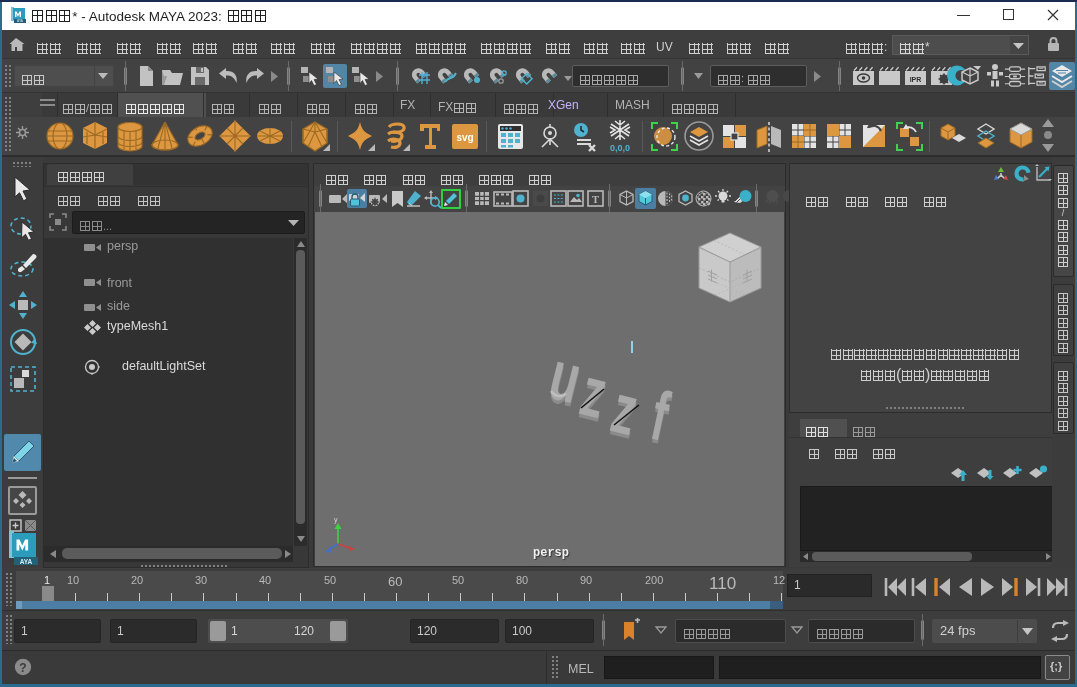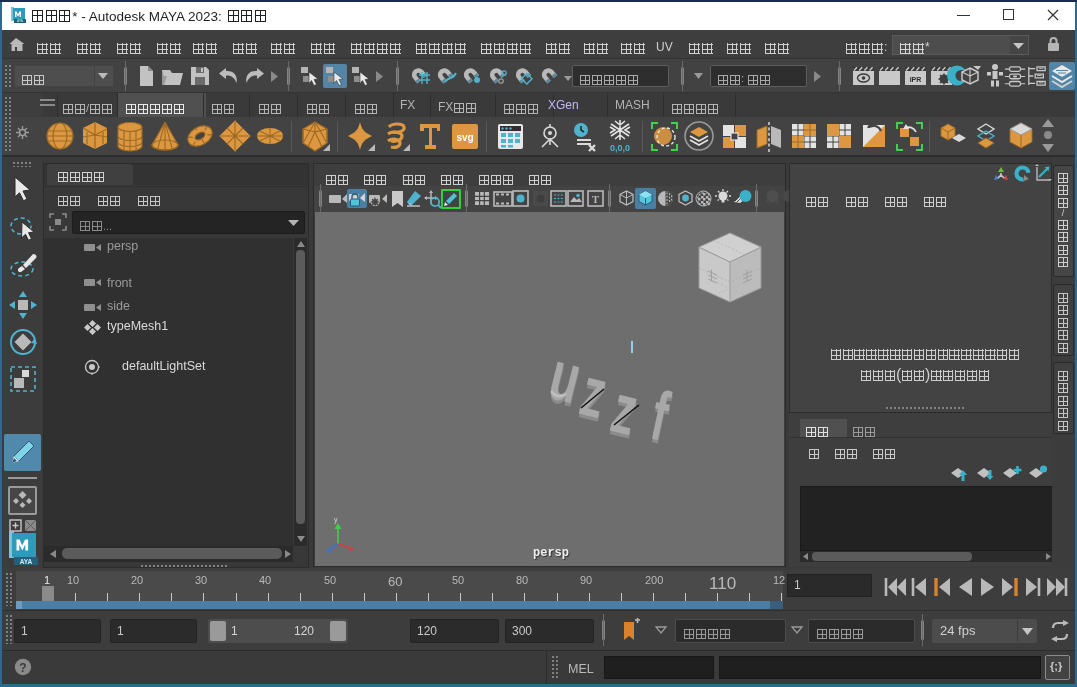--- a/index.html
+++ b/index.html
@@ -904,21 +904,21 @@
 <div style="left:110px;top:619px;width:87px;height:24px;background:#2b2b2b;border:1px solid #242424;border-radius:2px"></div>
 <div style="left:117px;top:624px;color:#c9c9c9;font-size:12px">1</div>
 <div style="left:208px;top:619px;width:140px;height:24px;background:#4d4d4d;border-radius:2px"></div>
 <div style="left:210px;top:621px;width:16px;height:20px;background:#9a9a9a;border-radius:2px"></div>
 <div style="left:231px;top:624px;color:#d5d5d5;font-size:12px">1</div>
 <div style="left:294px;top:624px;color:#d5d5d5;font-size:12px">120</div>
 <div style="left:330px;top:621px;width:16px;height:20px;background:#9a9a9a;border-radius:2px"></div>
 <div style="left:410px;top:619px;width:89px;height:24px;background:#2b2b2b;border:1px solid #242424;border-radius:2px"></div>
 <div style="left:417px;top:624px;color:#c9c9c9;font-size:12px">120</div>
 <div style="left:505px;top:619px;width:89px;height:24px;background:#2b2b2b;border:1px solid #242424;border-radius:2px"></div>
-<div style="left:512px;top:624px;color:#c9c9c9;font-size:12px">300</div>
+<div style="left:512px;top:624px;color:#c9c9c9;font-size:12px">100</div>
 <div class="vh" style="left:602px;top:620px;height:20px"></div>
 <svg style="left:617px;top:618px" width="24" height="26" viewBox="0 0 24 26">
 <path d="M7 4h10v18l-5-4-5 4z" fill="#d9822b"></path>
 <path d="M18 2h5M20.5 0v5" stroke="#b9b9b9" stroke-width="1.6"></path>
     </svg>
 <svg style="left:655px;top:626px" width="12" height="8" viewBox="0 0 12 8">
       <path d="M1 1h10L6 7z" fill="none" stroke="#9a9a9a" stroke-width="1.3"></path>
     </svg>
 <div style="left:675px;top:619px;width:111px;height:24px;background:#2b2b2b;border:1px solid #4d4d4d;border-radius:2px"></div>
 <div style="left:683px;top:624px;color:#9a9a9a"><span class="k s10"><i></i><i></i><i></i><i></i></span></div>

